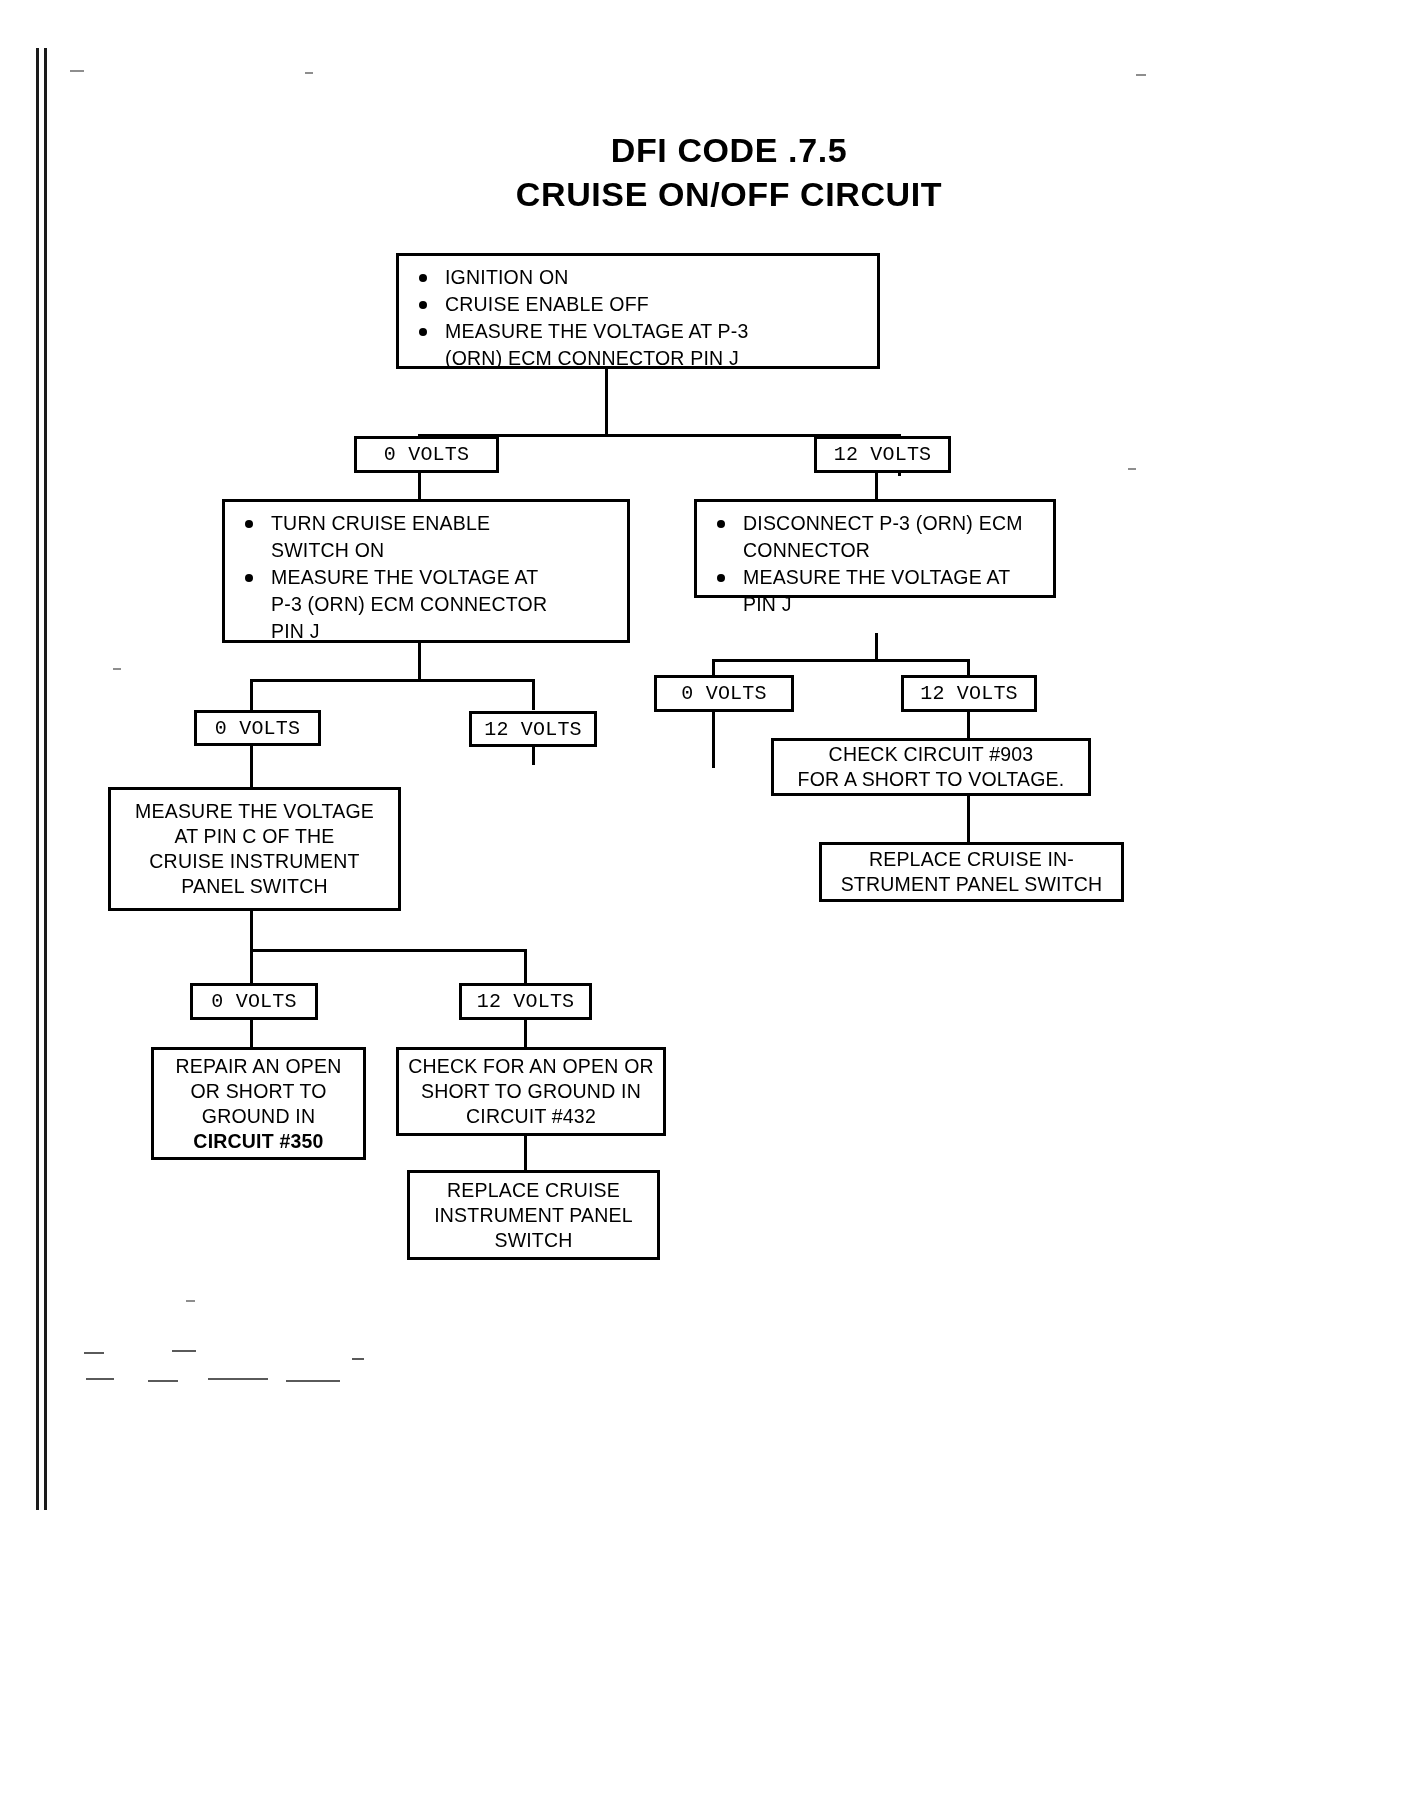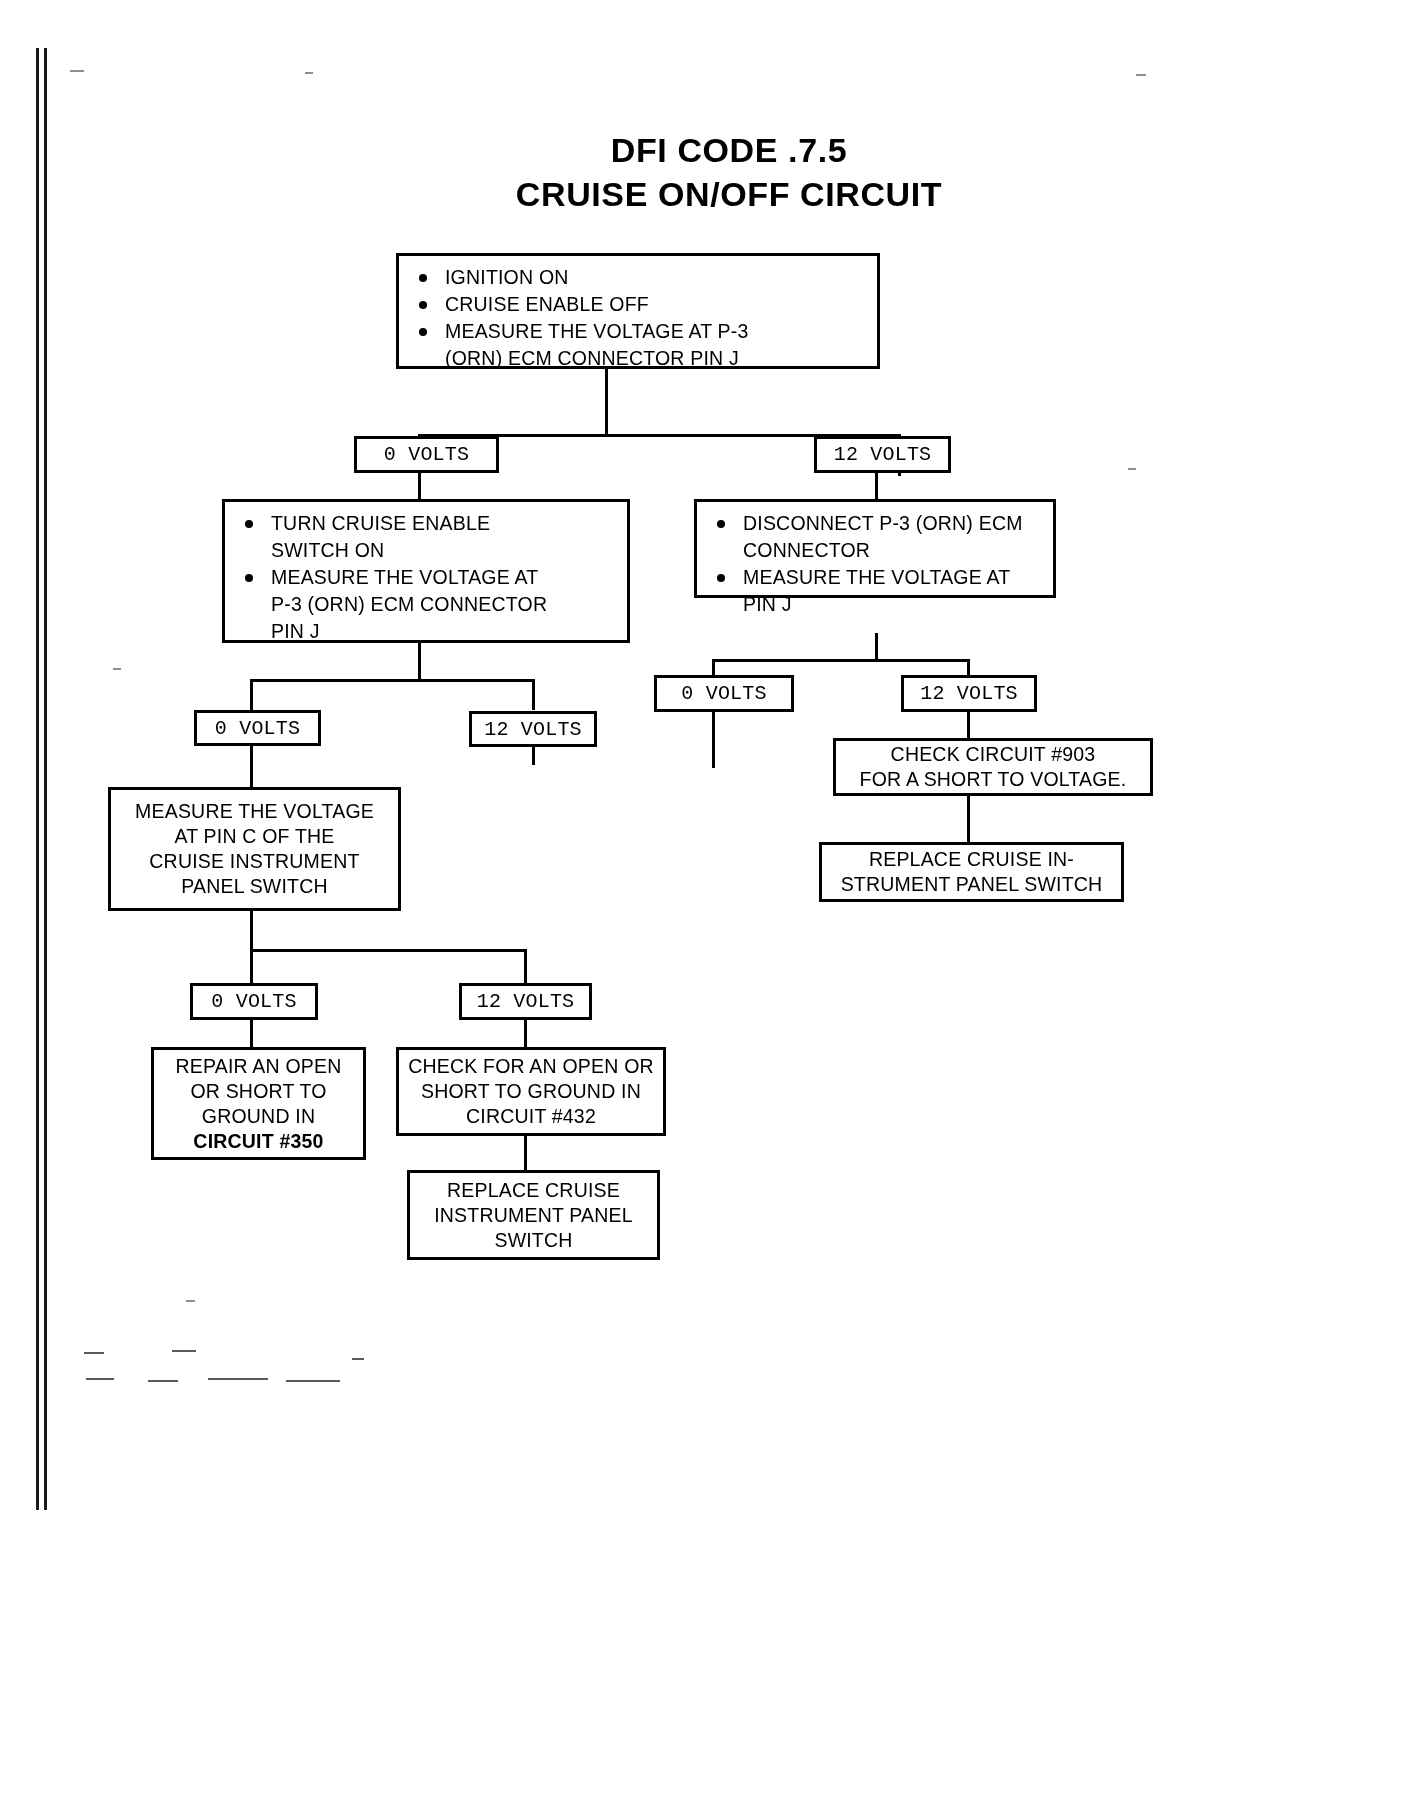--- a/index.html
+++ b/index.html
@@ -187,21 +187,21 @@
     <span>0 VOLTS</span>
   </div>
   <div class="node pill" style="left:469px; top:711px; width:128px; height:36px;">
     <span>12 VOLTS</span>
   </div>
 
   <div class="conn v" style="left:250px; top:746px; height:41px;"></div>
   <div class="conn v" style="left:532px; top:747px; height:18px;"></div>
 
 
-  <div class="node centered" style="left:833px; top:738px; width:320px; height:58px;">
+  <div class="node centered" style="left:771px; top:738px; width:320px; height:58px;">
     <span class="ln">CHECK CIRCUIT #903</span>
     <span class="ln">FOR A SHORT TO VOLTAGE.</span>
   </div>
 
   <div class="conn v" style="left:967px; top:796px; height:46px;"></div>
 
   <div class="node centered" style="left:819px; top:842px; width:305px; height:60px;">
     <span class="ln">REPLACE CRUISE IN-</span>
     <span class="ln">STRUMENT PANEL SWITCH</span>
   </div>

